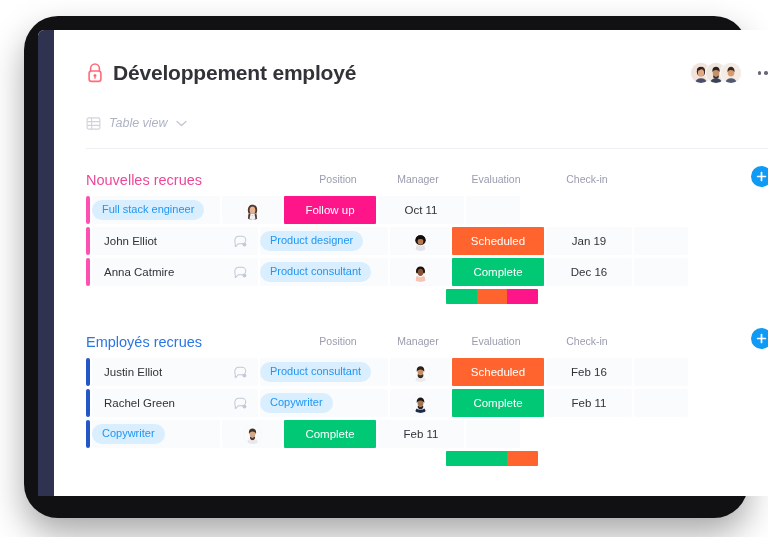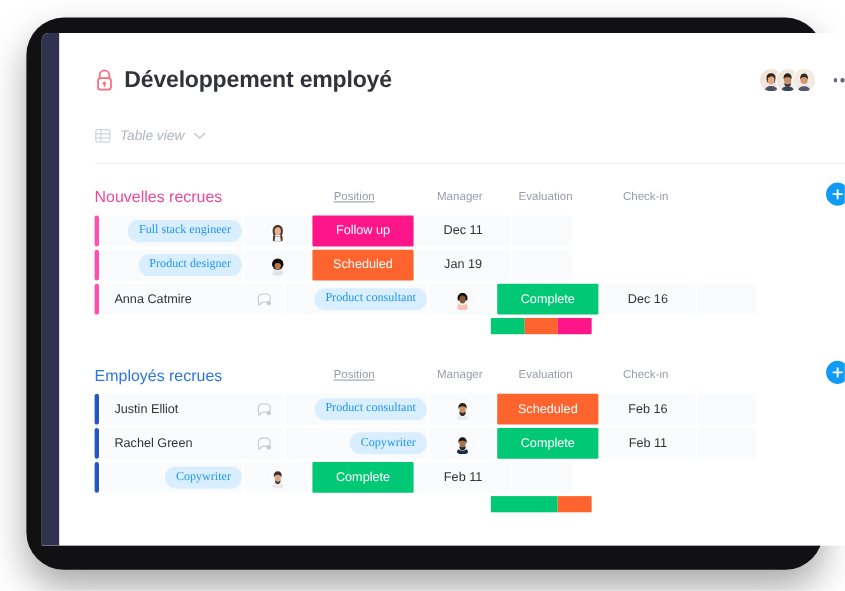--- a/index.html
+++ b/index.html
@@ -149,21 +149,21 @@
   .group-title.blue { color: #2b76e5; }
 
   .colhead {
     position: absolute;
     font-size: 10.5px;
     color: #9a9cae;
     text-align: center;
     white-space: nowrap;
     top: 4px;
   }
-  .colhead.position   { left: 172px; width: 128px; text-decoration: underline; }
+  .colhead.position   { left: 188px; width: 128px; }
   .colhead.manager    { left: 302px; width: 60px;  }
   .colhead.evaluation { left: 364px; width: 92px;  }
   .colhead.checkin    { left: 458px; width: 86px;  }
 
   .add-btn {
     position: absolute;
     right: 4px;
     top: -3px;
     width: 21px; height: 21px;
     border-radius: 50%;
@@ -209,22 +209,21 @@
   .name-text {
     font-size: 11.5px;
     color: #323338;
     white-space: nowrap;
   }
   .bubble { width: 15px; height: 15px; display: block; flex: 0 0 15px; }
 
   .cell-position {
     width: 128px;
     flex: 0 0 128px;
-    justify-content: flex-end;
-    font-family: Liberation Serif, serif;
+    justify-content: flex-start;
   }
   .pill {
     background: #d9eefe;
     color: #2196f3;
     font-size: 11px;
     border-radius: 11px;
     padding: 3px 10px;
     white-space: nowrap;
     line-height: 1.25;
   }
@@ -392,27 +391,34 @@
                   <ellipse cx="11" cy="10.6" rx="3.3" ry="4.2" fill="#e8b393"></ellipse>
                   <path d="M6.8 14.2c1.1 1.3 2.6 2.1 4.2 2.1s3.1-.8 4.2-2.1c.6 1.3.9 2.7.9 4.2v3.6H5.9v-3.6c0-1.5.3-2.9.9-4.2z" fill="#4c352a"></path>
                   <path d="M8.6 15.7c.8.5 1.6.8 2.4.8s1.6-.3 2.4-.8c.5 1.4.9 3.1.9 4.9v1.4H7.7v-1.4c0-1.8.4-3.5.9-4.9z" fill="#f0efef"></path>
                 </svg>
               </div>
             </div>
             <div class="cell-status">
               <div class="status-chip" style="background:#ff158a">Follow up</div>
             </div>
             <div class="cell cell-checkin">
-              <span class="checkin-text">Dec 11</span>
+              <span class="checkin-text">Oct 11</span>
             </div>
             <div class="cell cell-blank"></div>
           </div>
 
           <div class="row">
             <div class="row-color pink"></div>
+            <div class="cell cell-name">
+              <span class="name-text">John Elliot</span>
+              <svg class="bubble" viewBox="0 0 16 16">
+                <path d="M2 6.4A4 4 0 0 1 6 2.4h3.6a4 4 0 0 1 0 8H5.6L3 13.2a.35.35 0 0 1-.6-.25V10.2A4 4 0 0 1 2 8.4z" fill="none" stroke="#c5c8d6" stroke-width="1.1"></path>
+                <circle cx="12.2" cy="11.3" r="2.1" fill="#c5c8d6"></circle>
+              </svg>
+            </div>
             <div class="cell cell-position">
               <span class="pill">Product designer</span>
             </div>
             <div class="cell cell-manager">
               <div class="avatar">
                 <svg viewBox="0 0 22 22">
                   <rect width="22" height="22" fill="#fafbfc"></rect>
                   <ellipse cx="11" cy="9.6" rx="6" ry="5.8" fill="#211714"></ellipse>
                   <ellipse cx="11" cy="10.8" rx="3.2" ry="4.1" fill="#b9794f"></ellipse>
                   <path d="M5.4 9.2c0-3.4 2.4-5.4 5.6-5.4s5.6 2 5.6 5.4c0 1-.2 1.9-.5 2.6-.5-2.4-2.4-3.7-5.1-3.7s-4.6 1.3-5.1 3.7c-.3-.7-.5-1.6-.5-2.6z" fill="#120c0a"></path>

